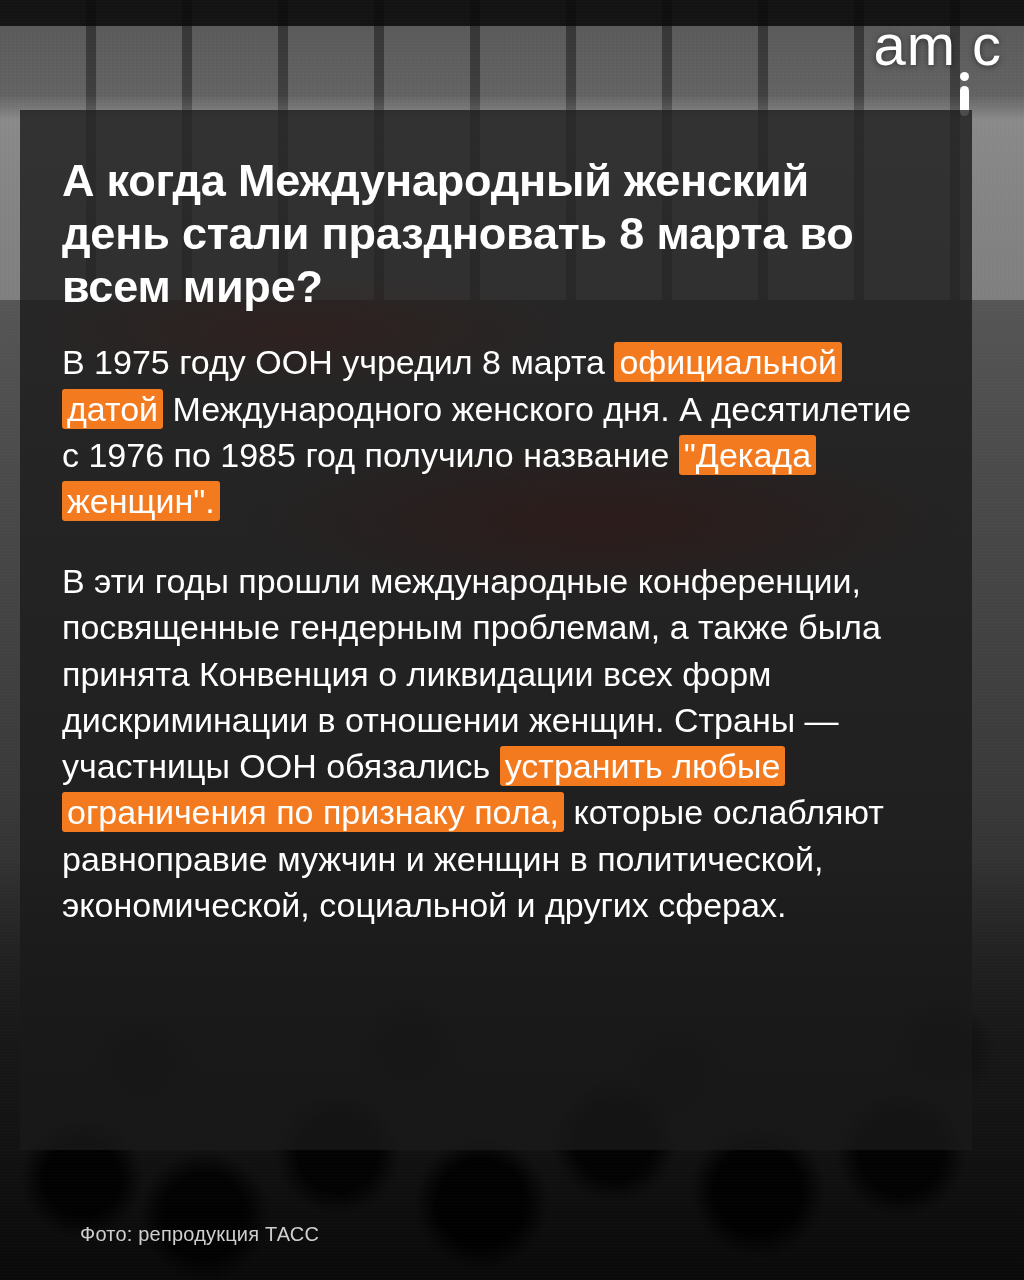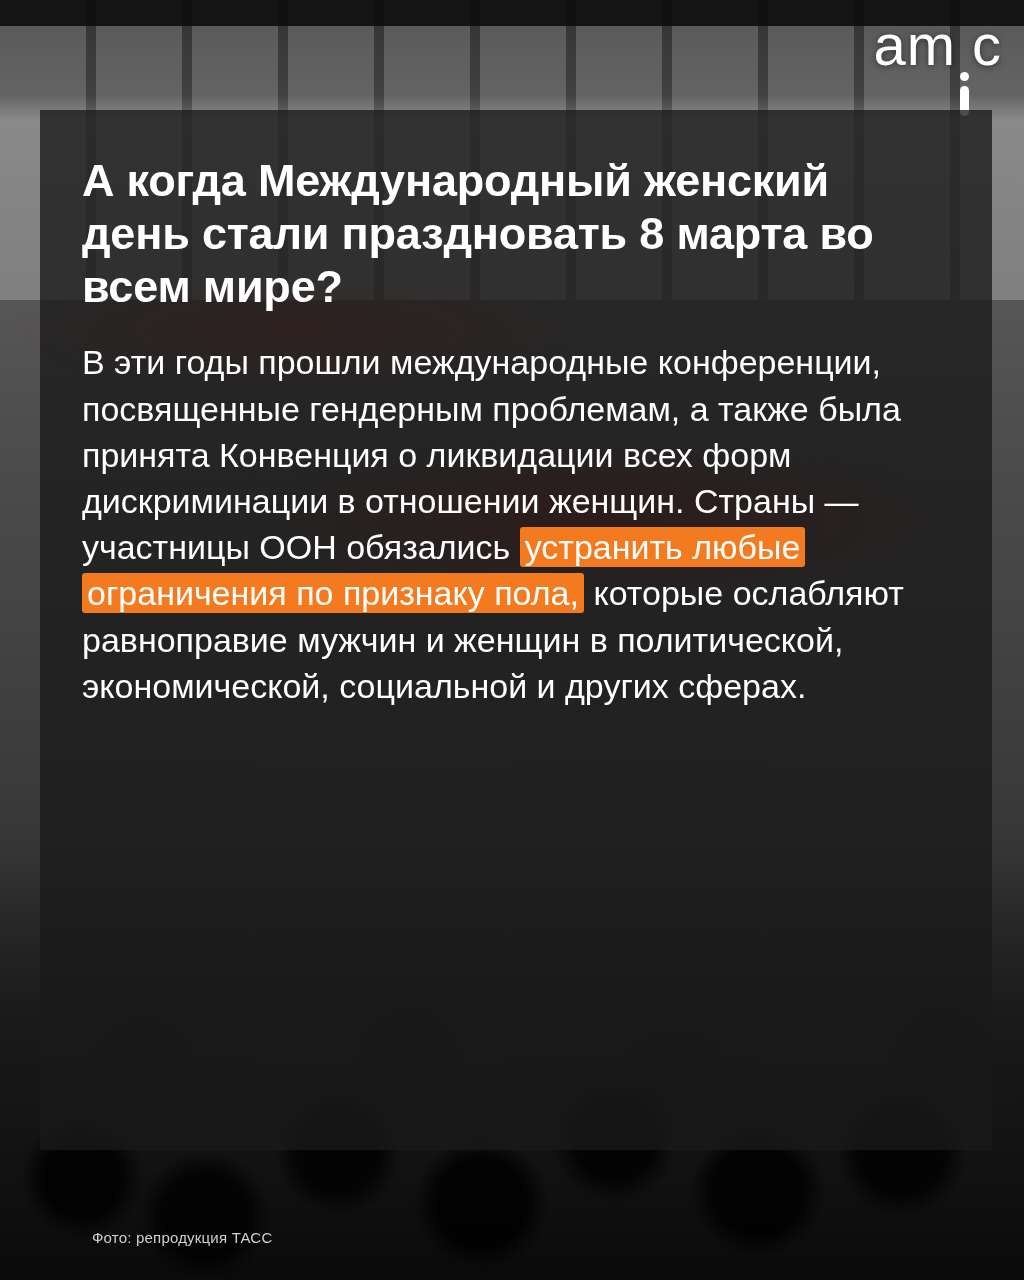--- a/index.html
+++ b/index.html
@@ -110,21 +110,21 @@
     top: 12px;
     width: 9px;
     height: 30px;
     border-radius: 5px;
     background: #ffffff;
   }
 
   
   .card {
     position: absolute;
-    left: 40px;
+    left: 20px;
     top: 110px;
     width: 952px;
     height: 1040px;
     background: rgba(26, 26, 26, 0.78);
     box-sizing: border-box;
     padding: 44px 46px 0 42px;
   }
   h1.title {
     margin: 0 0 26px 0;
     color: #ffffff;
@@ -148,24 +148,24 @@
     color: #ffffff;
     padding: 1px 5px;
     border-radius: 3px;
     box-decoration-break: clone;
     -webkit-box-decoration-break: clone;
   }
 
   
   .credit {
     position: absolute;
-    left: 92px;
+    left: 80px;
     bottom: 34px;
     color: #cfcfcf;
-    font-size: 15px;
+    font-size: 20px;
     letter-spacing: .2px;
   }
 </style>
 </head>
 <body>
 
 <div class="page">
 
   <div class="photo"></div>
   <div class="wall"></div>
@@ -174,19 +174,20 @@
 
   <div class="logo">
     <span>am</span>
       <span class="dot-i"></span>
       <span>c</span>
   </div>
 
   <div class="card">
     <h1 class="title">А когда Международный женский день стали праздновать 8 марта во всем мире?</h1>
     <div id="paragraphs">
+        <p class="para"><span>В 1975 году ООН учредил 8 марта </span><span class="hl" style="background: rgb(244, 122, 32);">официальной датой</span><span> Международного женского дня. А десятилетие с 1976 по 1985 год получило название </span><span class="hl" style="background: rgb(244, 122, 32);">"Декада женщин".</span></p>
         <p class="para"><span>В эти годы прошли международные конференции, посвященные гендерным проблемам, а также была принята Конвенция о ликвидации всех форм дискриминации в отношении женщин. Страны — участницы ООН обязались </span><span class="hl" style="background: rgb(244, 122, 32);">устранить любые ограничения по признаку пола,</span><span> которые ослабляют равноправие мужчин и женщин в политической, экономической, социальной и других сферах.</span></p>
       </div>
   </div>
 
   <div class="credit">Фото: репродукция ТАСС</div>
 
 </div>
 
 </body></html>

